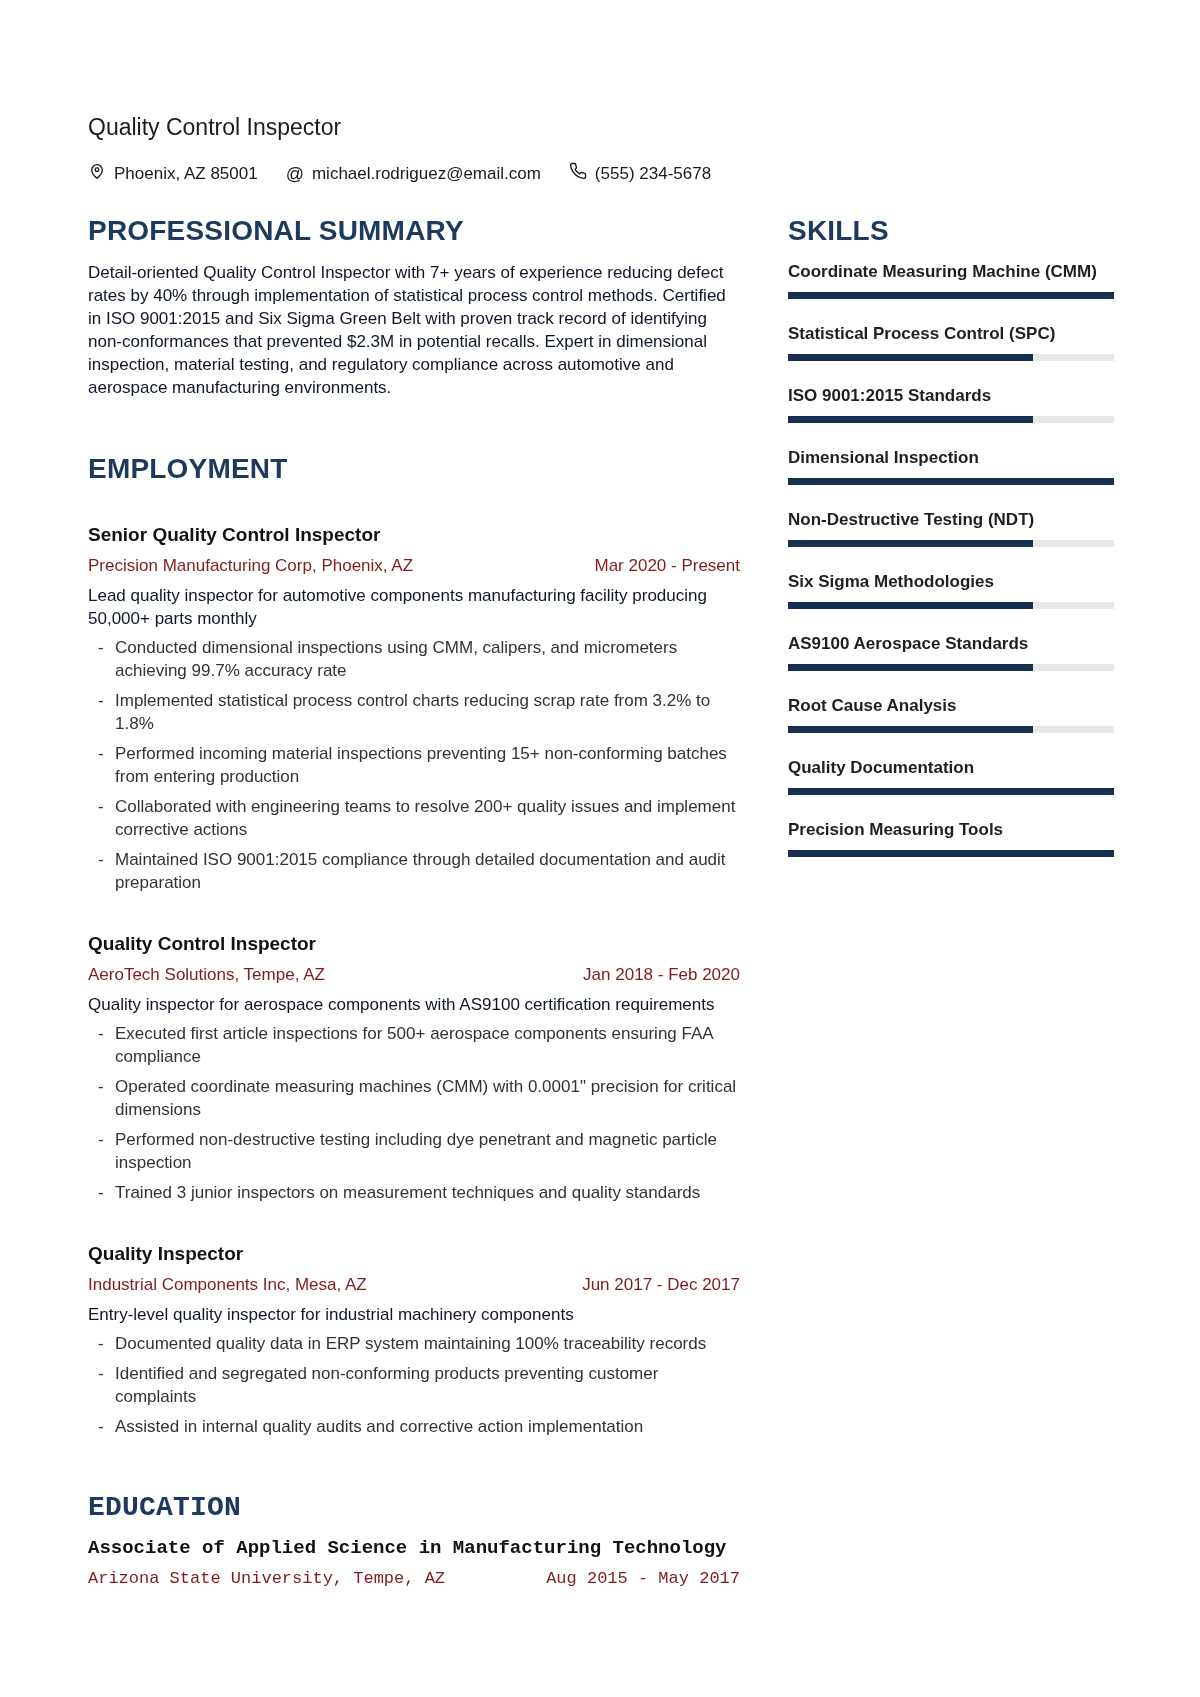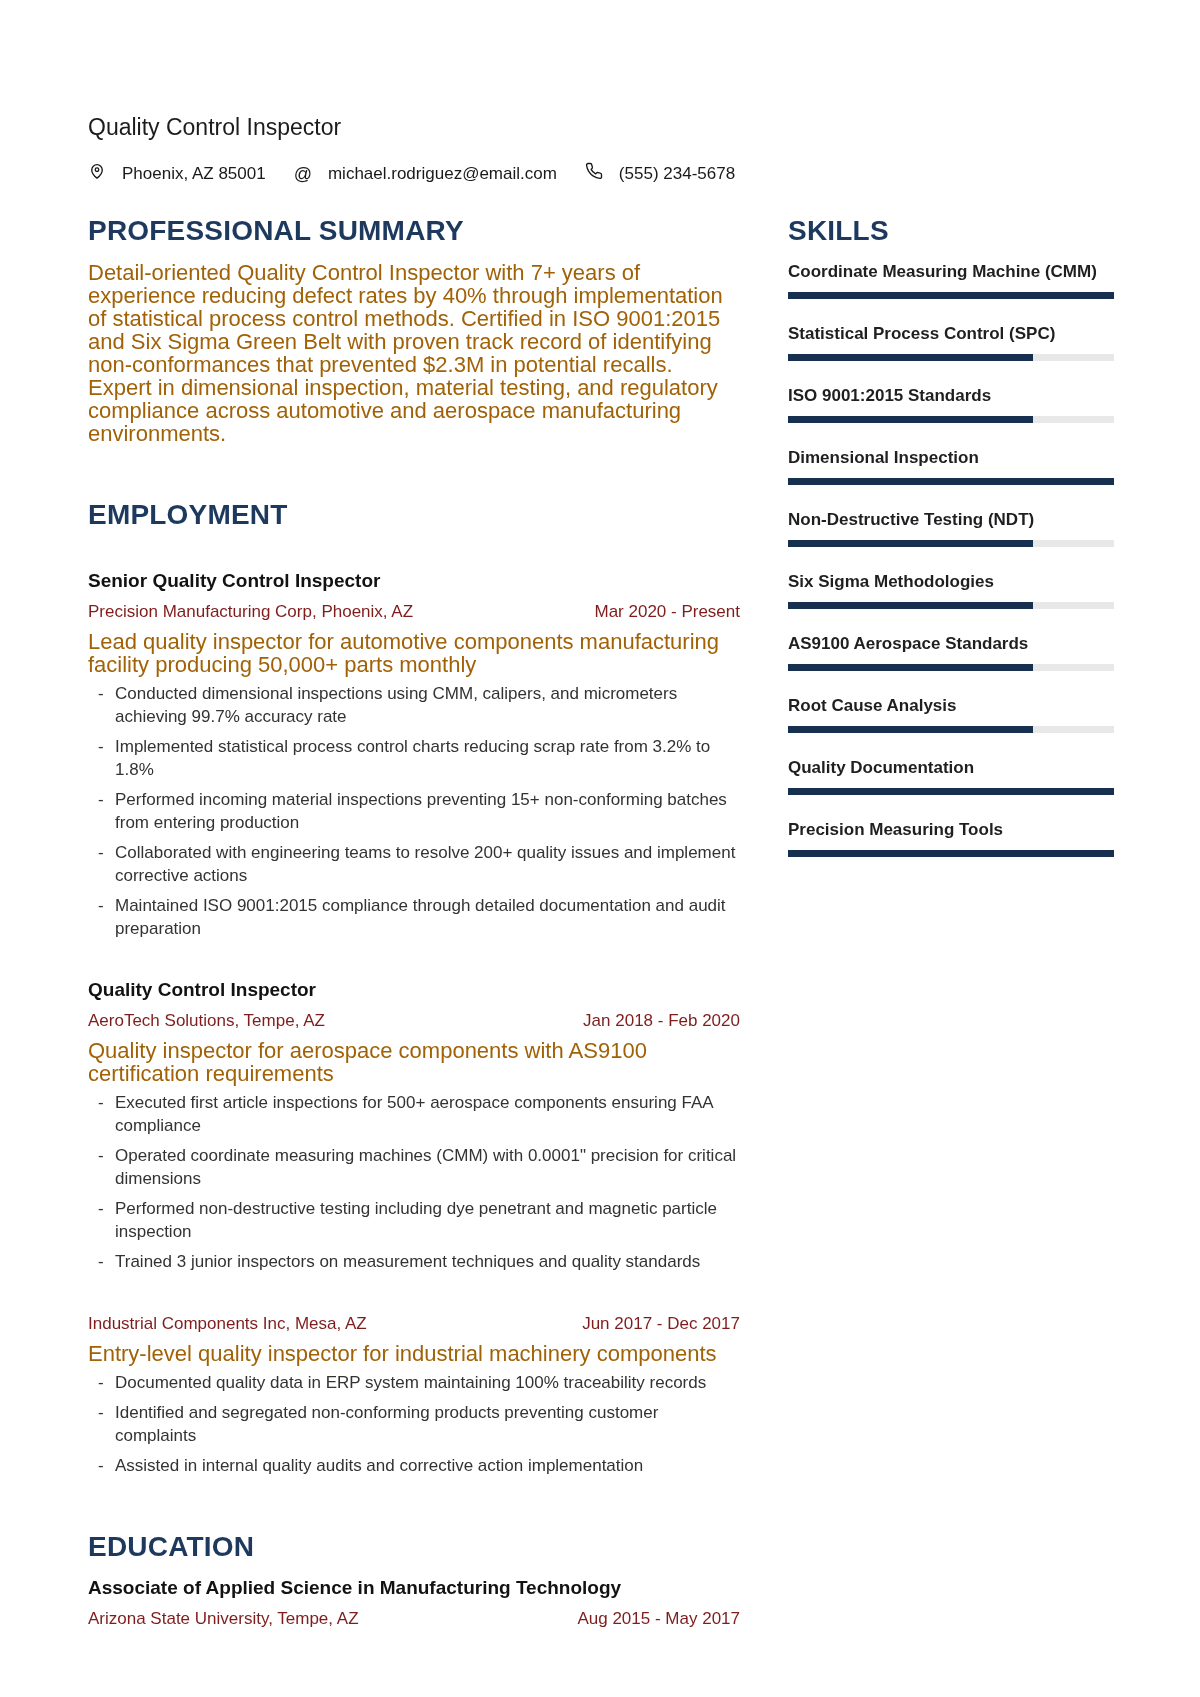--- a/index.html
+++ b/index.html
@@ -27,42 +27,42 @@
     color: #1c1c1c;
   }
   .contact-row {
     margin-top: 21px;
     display: flex;
     align-items: center;
     gap: 28px;
     font-size: 17px;
     color: #1a1a1a;
   }
-  .contact-item { display: flex; align-items: center; gap: 16px; }
+  .contact-item { display: flex; align-items: center; gap: 8px; }
   .contact-item svg { width: 18px; height: 18px; stroke: #1a1a1a; }
   .at-glyph { font-size: 18px; font-weight: 400; line-height: 18px; }
 
   
   .columns { display: flex; margin-top: 30px; }
   .main-col { width: 652px; flex: 0 0 652px; }
   .col-gap { flex: 0 0 48px; }
   .side-col { width: 326px; flex: 0 0 326px; }
 
   h2.section-heading {
     font-size: 28px;
     font-weight: 700;
     color: #1d3a5e;
     letter-spacing: 0.2px;
     margin-bottom: 14px;
   }
 
-  .body-text { font-size: 22px; line-height: 23px; color: #a16207; }
+  .body-text { font-size: 17px; line-height: 23px; color: #0f172a; }
 
   .section-employment { margin-top: 54px; }
-  .section-education  { margin-top: 54px; }
+  .section-education  { margin-top: 54px; font-family: Liberation Mono, monospace; }
 
   .job { margin-bottom: 30px; margin-top: 39px; }
   .job:last-child { margin-bottom: 0; }
   .job-title {
     font-size: 19px;
     font-weight: 700;
     color: #121212;
     margin-bottom: 8px;
     margin-top: 10px;
   }
@@ -215,20 +215,21 @@
 
 
   <div class="bullet">
     <span class="marker"></span>
     <span class="bullet-text">Trained 3 junior inspectors on measurement techniques and quality standards</span>
   </div>
 </div>
   </div>
 
   <div class="job">
+    <div class="job-title">Quality Inspector</div>
     <div class="company-row">
       <span>Industrial Components Inc, Mesa, AZ</span>
       <span>Jun 2017 - Dec 2017</span>
     </div>
     <p class="body-text job-desc">Entry-level quality inspector for industrial machinery components</p>
     <div>
 
   <div class="bullet">
     <span class="marker"></span>
     <span class="bullet-text">Documented quality data in ERP system maintaining 100% traceability records</span>

